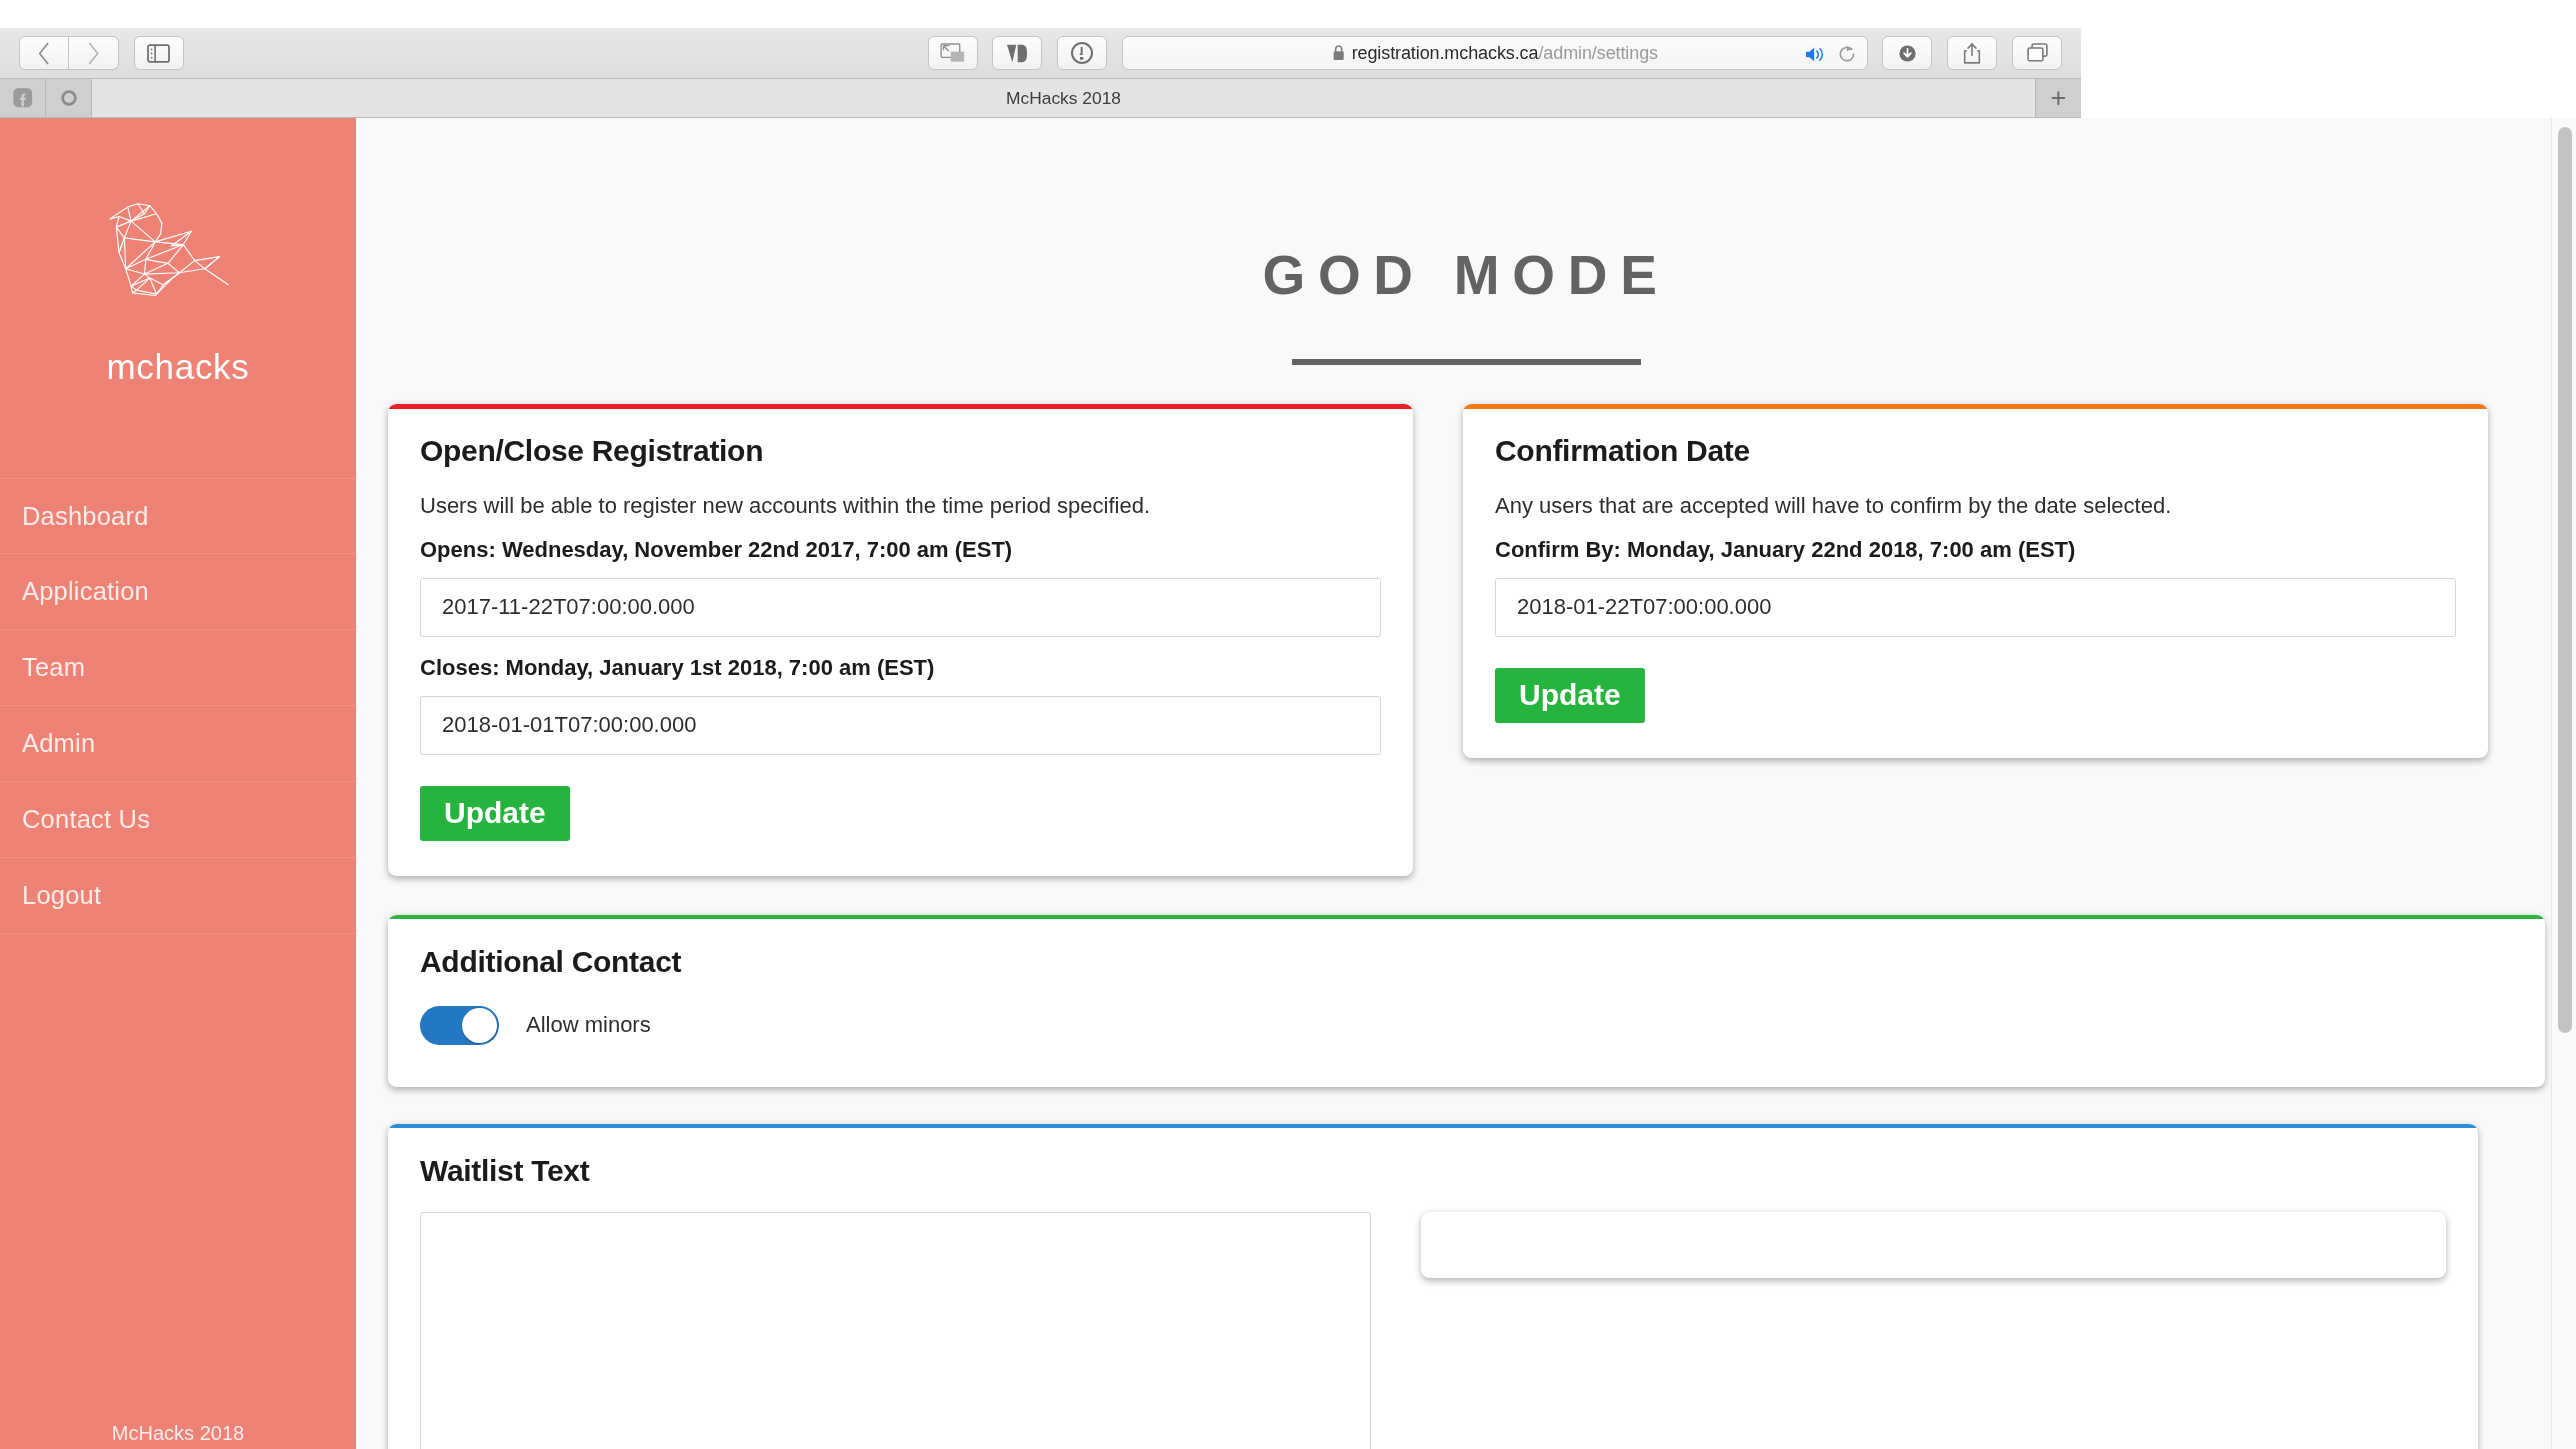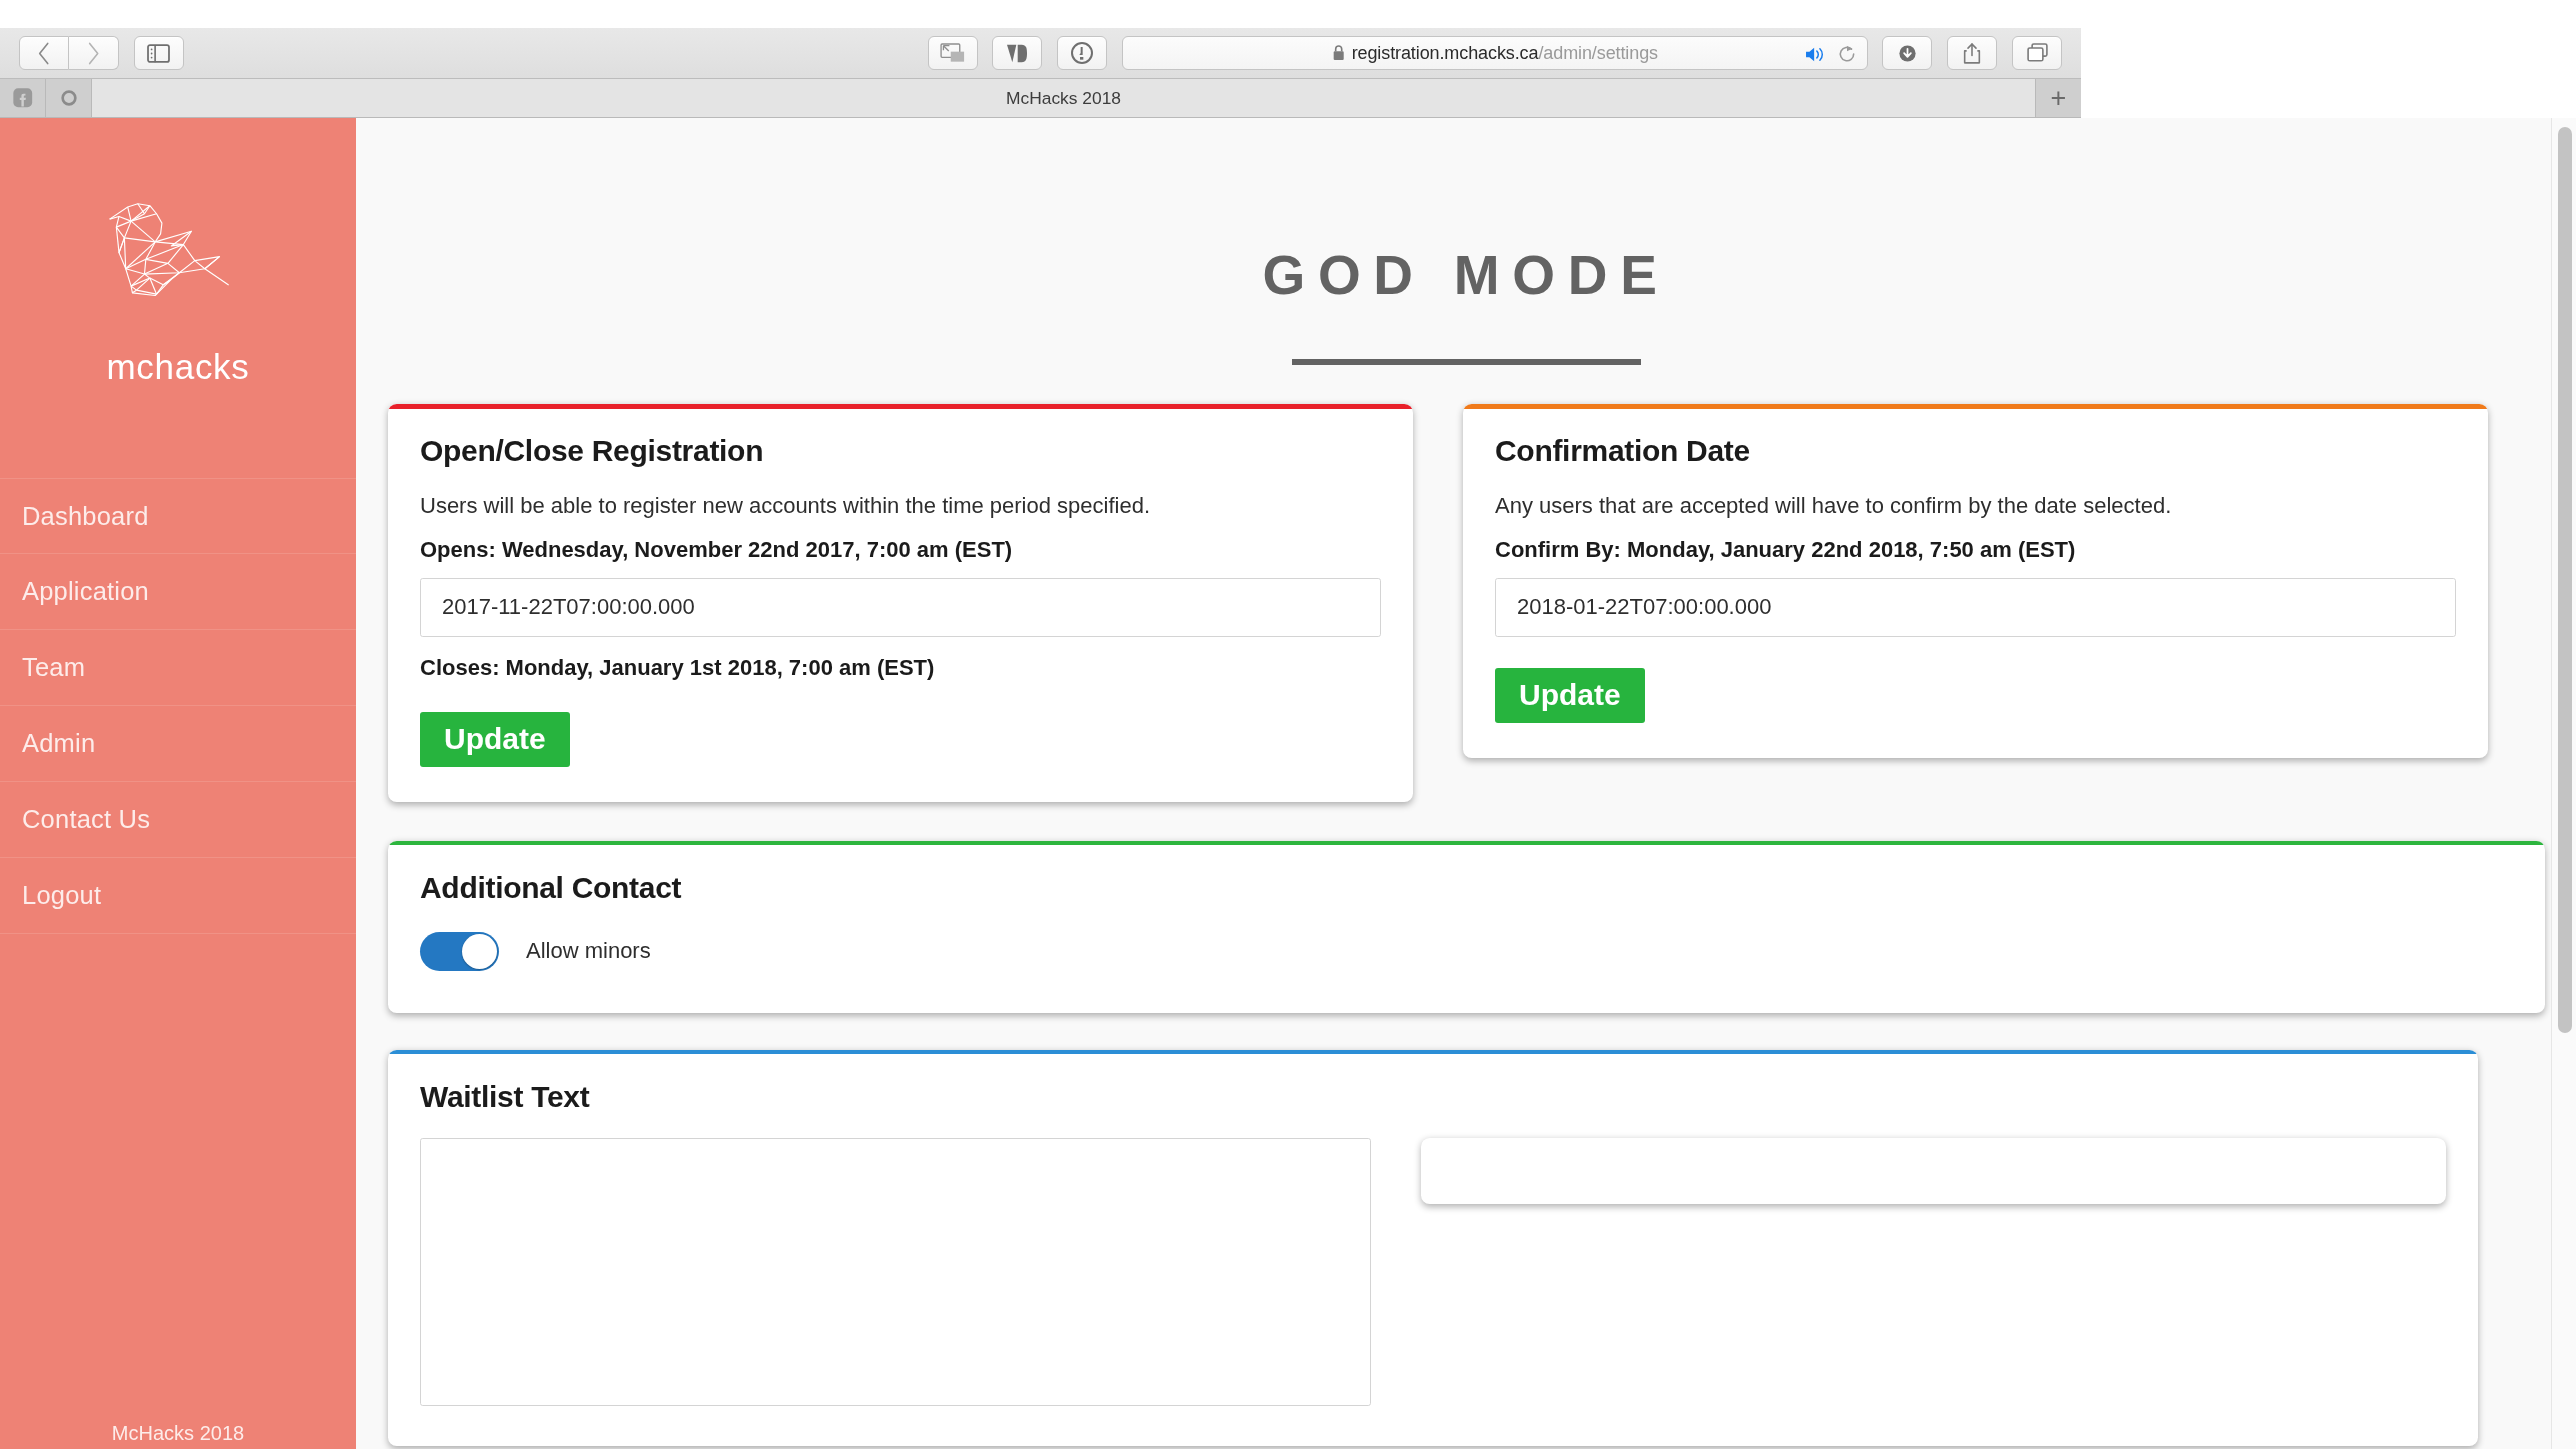--- a/index.html
+++ b/index.html
@@ -512,29 +512,32 @@
 
         <div class="card accent-red" id="card-openclose">
           <div class="card-body">
             <div class="card-title">Open/Close Registration</div>
             <div class="card-desc">Users will be able to register new accounts within the time period specified.</div>
             <div class="field-label">Opens: Wednesday, November 22nd 2017, 7:00 am (EST)</div>
             <div class="text-input">
                 <span>2017-11-22T07:00:00.000</span>
               </div>
             <div class="field-label">Closes: Monday, January 1st 2018, 7:00 am (EST)</div>
+            <div class="text-input">
+                <span>2018-01-01T07:00:00.000</span>
+              </div>
             <button class="btn-update">Update</button>
           </div>
         </div>
 
         <div class="card accent-orange" id="card-confirm">
           <div class="card-body">
             <div class="card-title">Confirmation Date</div>
             <div class="card-desc">Any users that are accepted will have to confirm by the date selected.</div>
-            <div class="field-label">Confirm By: Monday, January 22nd 2018, 7:50 am (EST)</div>
+            <div class="field-label">Confirm By: Monday, January 22nd 2018, 7:00 am (EST)</div>
             <div class="text-input">
                 <span>2018-01-22T07:00:00.000</span>
               </div>
             <button class="btn-update">Update</button>
           </div>
         </div>
 
       </div>
 
       <div class="card accent-green" id="card-additional">

